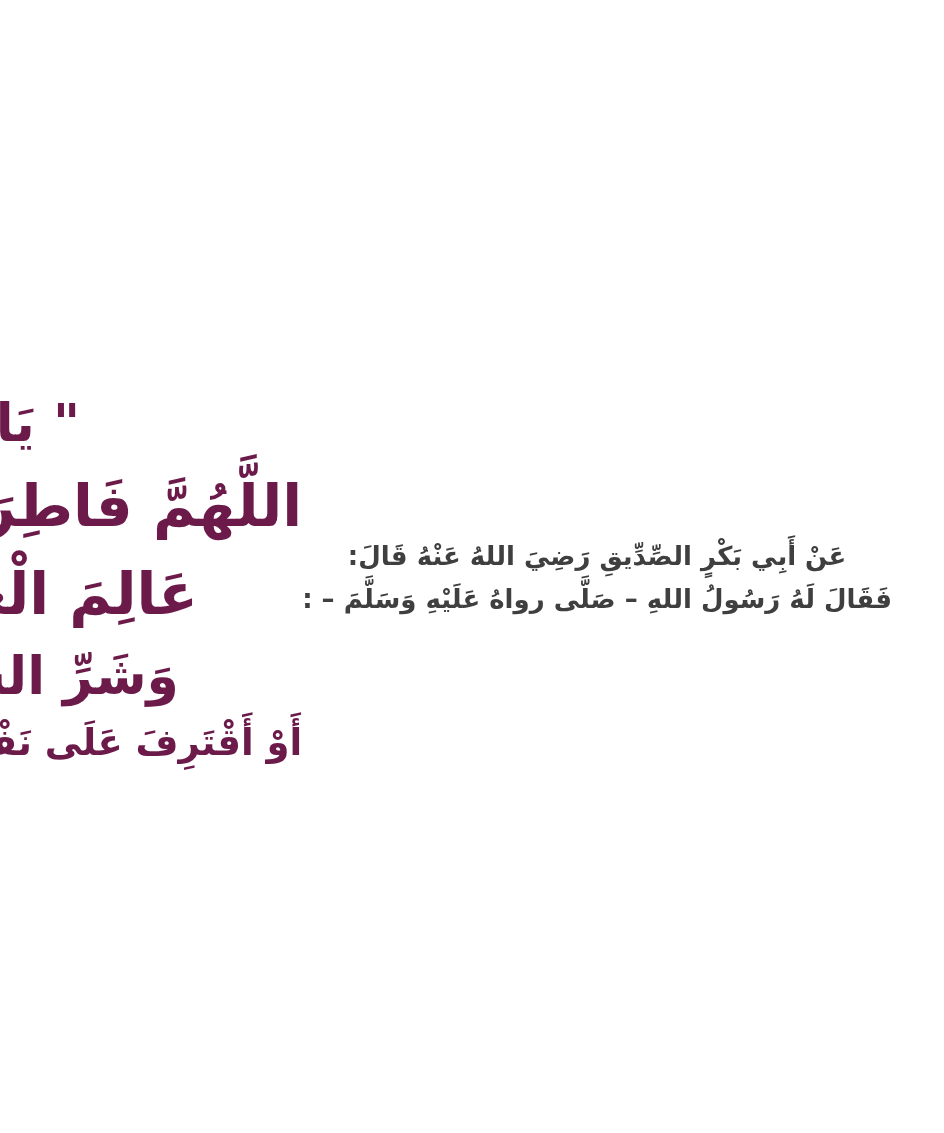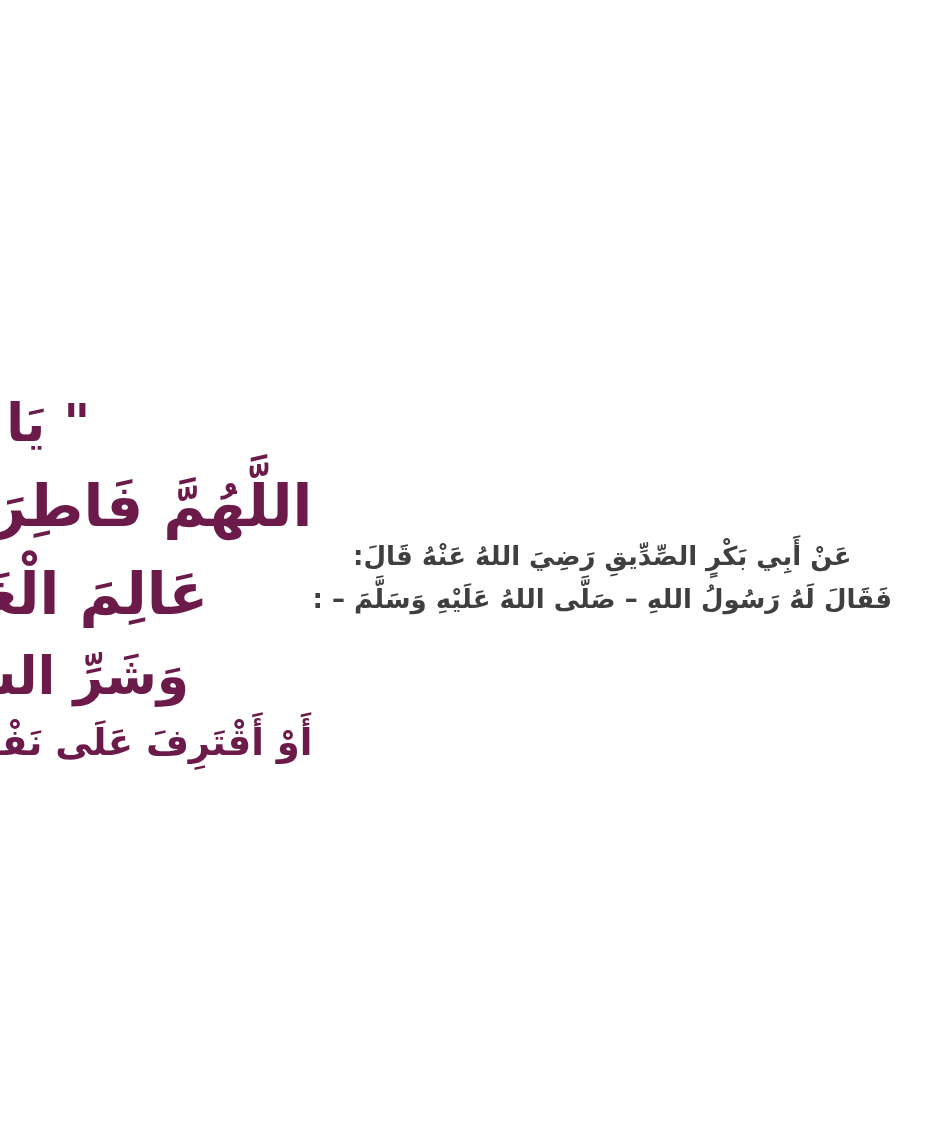--- a/index.html
+++ b/index.html
@@ -86,21 +86,21 @@
     margin-top: 4px;
   }
 </style>
 </head>
 <body>
 
 <div class="page">
 
   <div class="intro">
     <span class="line">عَنْ أَبِي بَكْرٍ الصِّدِّيقِ رَضِيَ اللهُ عَنْهُ قَالَ:</span>
-    <span class="line">فَقَالَ لَهُ رَسُولُ اللهِ – صَلَّى اللهُ عَلَيْهِ وَسَلَّمَ – :</span>
+    <span class="line">فَقَالَ لَهُ رَسُولُ اللهِ – صَلَّى رواهُ عَلَيْهِ وَسَلَّمَ – :</span>
   </div>
 
   <hr class="rule top">
 
   <div class="hadith">
     <span class="l big">" يَا أَبَا بَكْرٍ ، قُلْ</span>
     <span class="l">اللَّهُمَّ فَاطِرَ السَّمَاوَاتِ وَالْأَرْضِ ،</span>
     <span class="l">عَالِمَ الْغَيْبِ وَالشَّهَادَةِ ،</span>
     <span class="l big">وَشَرِّ الشَّيْطَانِ وَشِرْكَهِ ،</span>
     <span class="l last">أَوْ أَقْتَرِفَ عَلَى نَفْسِي سُوءًا ، أَوْ أَجُرَّهُ إِلَى مُسْلِمٍ . "</span>

